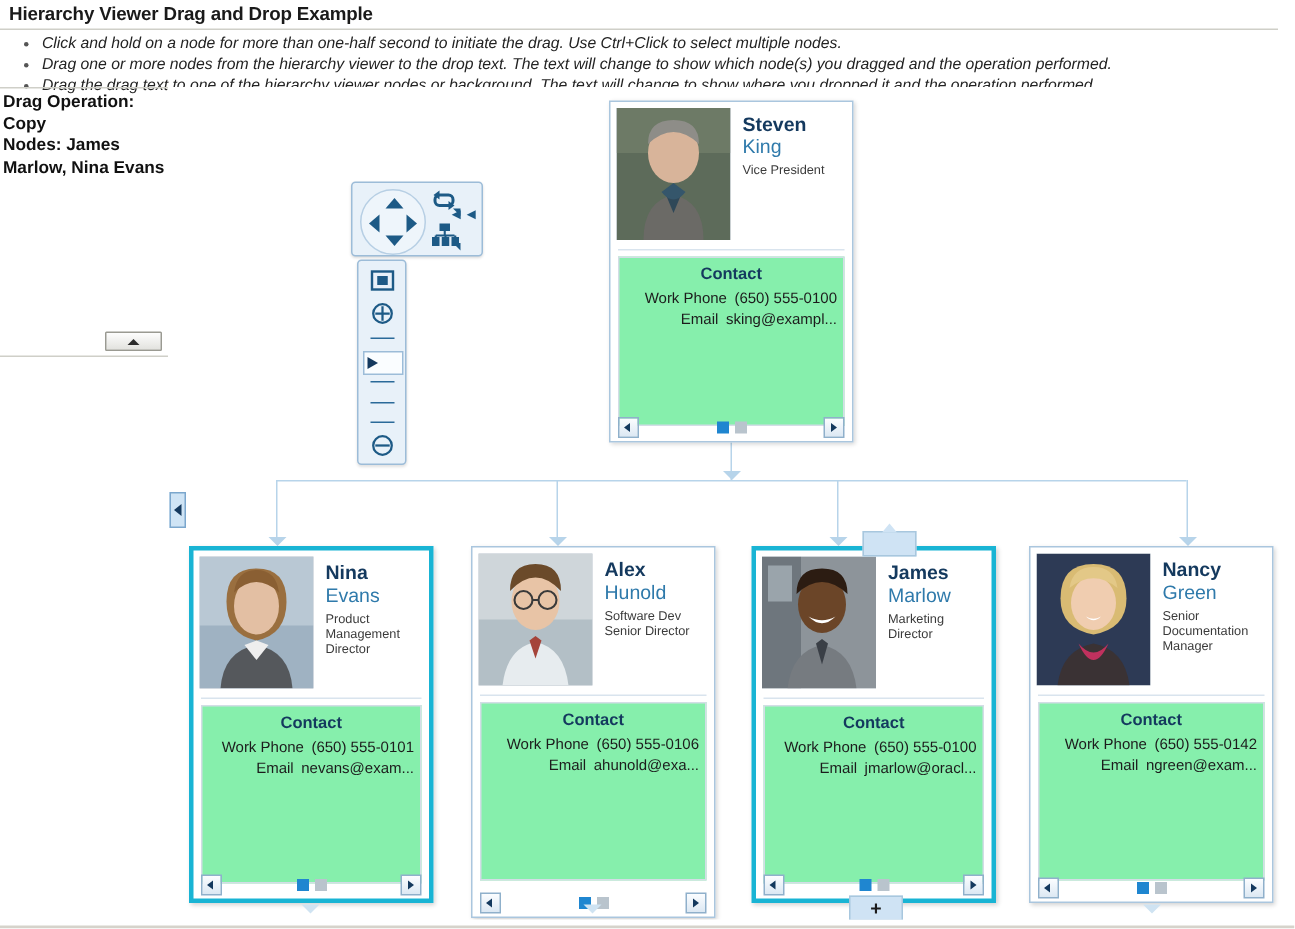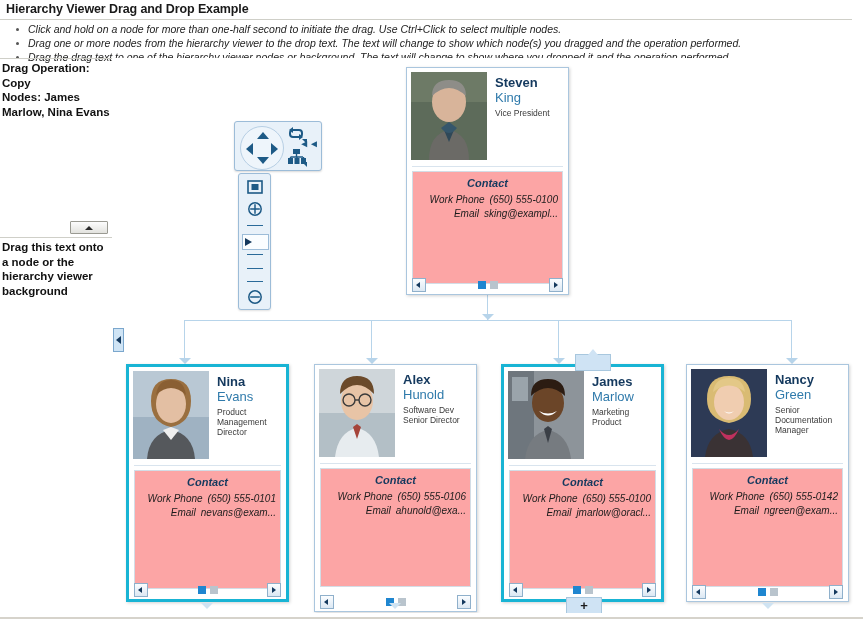--- a/index.html
+++ b/index.html
@@ -71,21 +71,21 @@
         box-shadow:1px 1px 3px rgba(0,0,0,.18);}
   .node.sel{border:3px solid #19b4d4;box-shadow:1px 1px 3px rgba(0,0,0,.18);}
   .node-top{display:flex;padding:4px;box-sizing:border-box;}
   .photo{width:76px;height:88px;flex:0 0 76px;background:#b9c4cb;overflow:hidden;position:relative;}
   .photo svg{display:block;width:100%;height:100%;}
   .ninfo{padding-left:8px;padding-top:3px;overflow:hidden;}
   .fname{font-size:13px;font-weight:bold;color:#14395e;line-height:15px;}
   .lname{font-size:13px;color:#2f7aab;line-height:16px;}
   .ntitle{font-size:8.5px;color:#3a3a3a;line-height:10px;margin-top:2px;}
   .node-div{height:1px;background:#d9e4ee;margin:2px 5px 0 5px;}
-  .contact{margin:4px 5px 0 5px;border:1px solid #d3dde6;background:#fca5a5;box-sizing:border-box;font-style:italic;}
+  .contact{margin:4px 5px 0 5px;border:1px solid #d3dde6;background:#86efac;box-sizing:border-box;}
   .c-head{text-align:center;font-size:11px;font-weight:bold;color:#14395e;padding:5px 0 4px 0;}
   .c-row{display:flex;font-size:10px;color:#1c1c1c;line-height:14px;padding:0 4px;}
   .c-lab{flex:1 1 auto;text-align:right;padding-right:5px;white-space:nowrap;}
   .c-val{flex:0 0 auto;text-align:left;white-space:nowrap;}
   .node-foot{position:absolute;left:0;right:0;bottom:0;height:18px;display:flex;
              align-items:center;padding:0 5px;box-sizing:border-box;}
   .fbtn{width:12px;height:12px;background:linear-gradient(#fbfdff,#dce8f3);
         border:1px solid #8fb0cb;position:relative;cursor:pointer;flex:0 0 12px;}
   .fbtn.l:after{content:"";position:absolute;left:3px;top:3px;border-top:3px solid transparent;
         border-bottom:3px solid transparent;border-right:4px solid #14395e;}
@@ -127,21 +127,20 @@
   </div>
 
   <div class="side">
     <div class="side-rule"></div>
     <div class="side-txt" style="white-space:pre-line">Drag Operation: Copy
 Nodes: James Marlow, Nina Evans</div>
     <div class="drop-pane">
       <div class="collapse-btn"></div>
     </div>
     <div class="side-rule"></div>
-    <div class="side-txt">Drag this text onto a node or the hierarchy viewer background</div>
   </div>
 
   <div class="edge-handle"></div>
 
   <div class="canvas">
 
     <div class="ln" style="left:375px;top:232px;width:1px;height:30px;"></div>
 
     <div class="ln" style="left:72px;top:262px;width:607px;height:1px;"></div>
 
@@ -353,21 +352,21 @@
             <ellipse cx="40" cy="32" rx="16" ry="19" fill="#6b4528"></ellipse>
             <path d="M23 25 q17 -16 34 0 q0 -17 -17 -17 q-17 0 -17 17z" fill="#2c1c12"></path>
             <path d="M31 40 q9 9 18 0 q-9 5 -18 0z" fill="#fff"></path>
             <path d="M17 88 q3 -25 23 -29 q20 4 23 29z" fill="#767b80"></path>
             <path d="M36 58 l4 14 l4 -14 l-4 -3z" fill="#3a3f46"></path>
           </svg>
         </div>
         <div class="ninfo">
           <div class="fname">James</div>
           <div class="lname">Marlow</div>
-          <div class="ntitle">Marketing Product</div>
+          <div class="ntitle">Marketing Director</div>
         </div>
       </div>
       <div class="node-div"></div>
       <div class="contact" style="height:119px;">
         <div class="c-head">Contact</div>
         <div class="c-row">
           <span class="c-lab">Work Phone</span>
           <span class="c-val">(650) 555-0100</span>
         </div>
         <div class="c-row">

